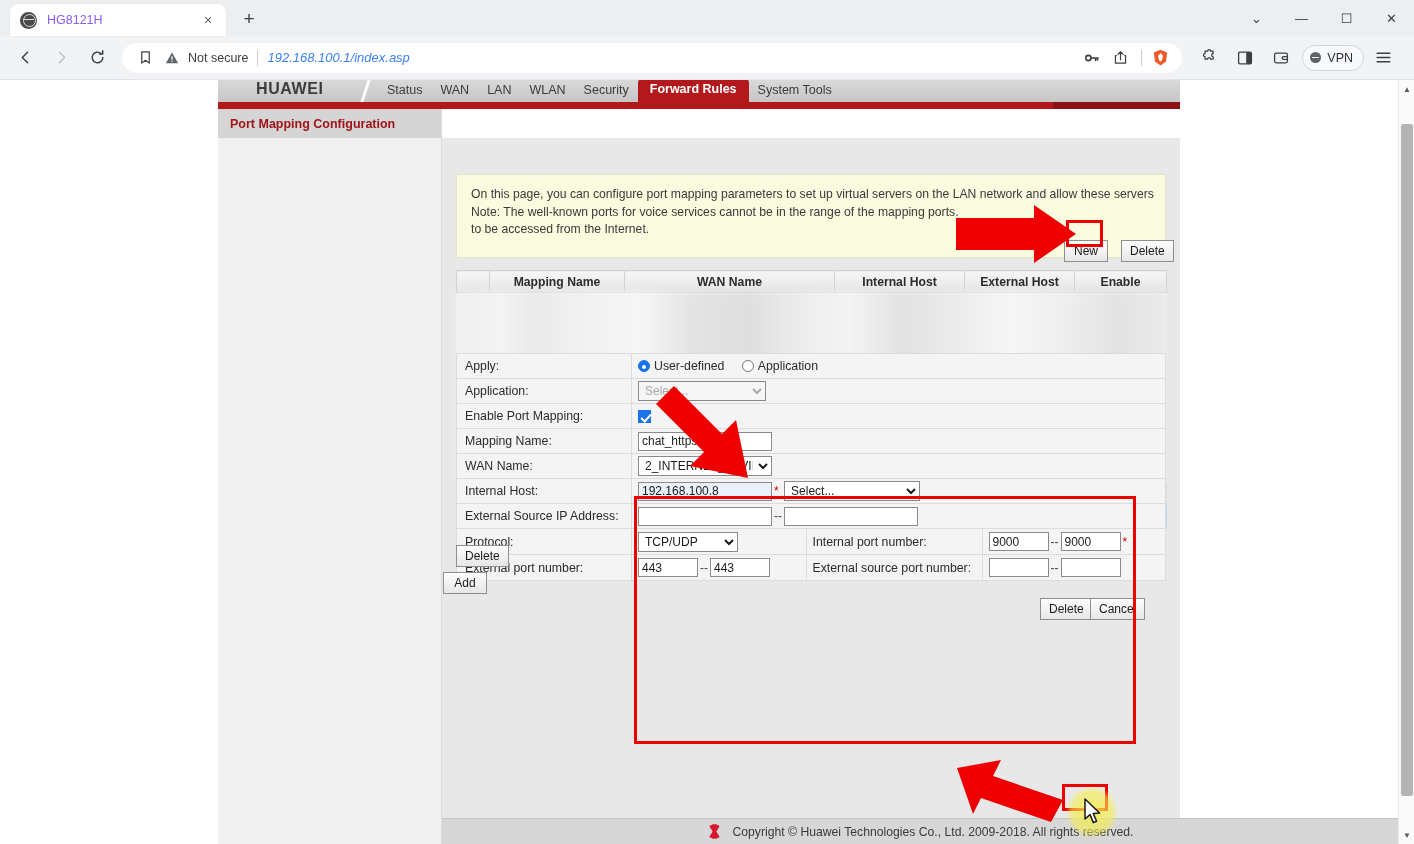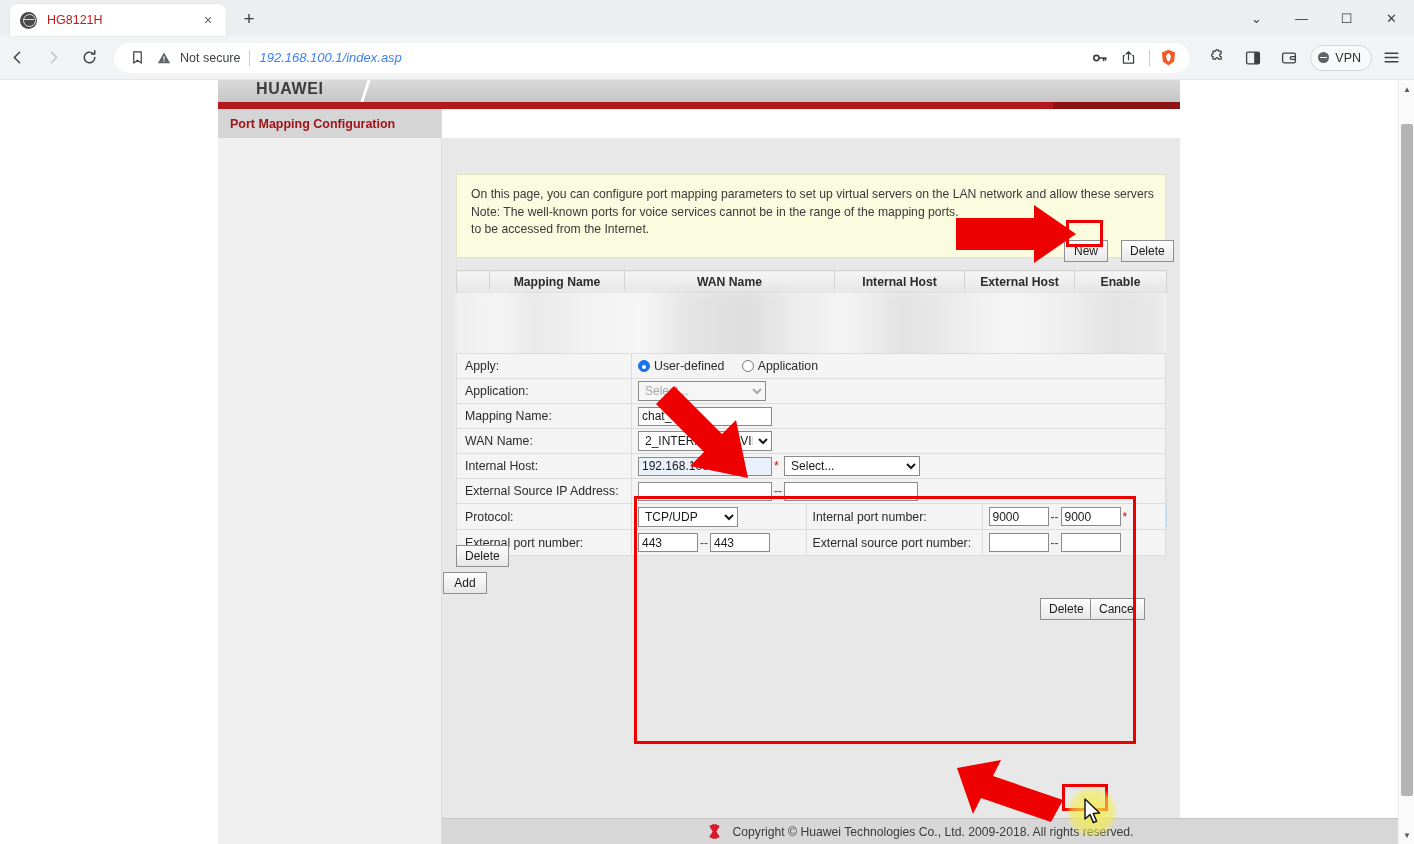--- a/index.html
+++ b/index.html
@@ -33,21 +33,21 @@
   .tab-favicon::before {
     content: ""; position: absolute; left: 3px; top: 2.5px;
     width: 11px; height: 11px; border-radius: 50%;
     border: 1.6px solid #d9dadb;
   }
   .tab-favicon::after {
     content: ""; position: absolute; left: 3px; top: 7px;
     width: 11px; height: 1.6px; background: #d9dadb;
   }
   .tab-title {
-    flex: 1 1 auto; font-size: 12.5px; color: #b91c1c;
+    flex: 1 1 auto; font-size: 12.5px; color: #8b5cf6;
     white-space: nowrap; overflow: hidden; text-overflow: ellipsis;
   }
   .tab-close {
     width: 20px; height: 20px; flex: 0 0 auto;
     display: flex; align-items: center; justify-content: center;
     color: #5f6368; font-size: 14px; line-height: 1;
   }
   .newtab {
     width: 30px; height: 30px; margin-left: 8px; margin-bottom: 2px;
     display: flex; align-items: center; justify-content: center;
@@ -58,21 +58,21 @@
     display: flex; align-items: center;
   }
   .winctl > div {
     width: 45px; height: 36px; display: flex;
     align-items: center; justify-content: center;
     color: #3c4043; font-size: 13px;
   }
 
   .toolbar {
     height: 44px; background: #f1f3f4;
-    display: flex; align-items: center; padding: 0 2px;
+    display: flex; align-items: center; padding: 0 10px;
     border-bottom: 1px solid #e2e4e7;
   }
   .tb-icon {
     width: 30px; height: 30px; margin-right: 6px;
     display: flex; align-items: center; justify-content: center;
     color: #3c4043; flex: 0 0 auto;
   }
   .tb-icon.dim { color: #bdc1c6; }
   .omnibox {
     flex: 1 1 auto; height: 30px; background: #ffffff;
@@ -434,20 +434,29 @@
         </svg>
     </div>
   </div>
 
   <div class="viewport">
     <div class="page">
 
       <div class="hw-head">
         <div class="hw-logo">HUAWEI</div>
         <div class="hw-slash"></div>
+        <div class="hw-nav">
+          <div class="nv">Status</div>
+          <div class="nv">WAN</div>
+          <div class="nv">LAN</div>
+          <div class="nv">WLAN</div>
+          <div class="nv">Security</div>
+          <div class="nv active">Forward Rules</div>
+          <div class="nv">System Tools</div>
+        </div>
       </div>
       <div class="hw-bar"></div>
       <div class="hw-bar2"></div>
 
       <div class="side">
         <div class="side-head">
           <span>Port Mapping Configuration</span>
         </div>
       </div>
 
@@ -527,20 +536,24 @@
               <span class="rad"></span><span class="radlbl">Application</span>
             </td>
           </tr>
           <tr>
             <td class="lbl">Application:</td>
             <td>
               <select class="sel dis" style="width:128px">
                 <option>Select...</option>
               </select>
             </td>
+          </tr>
+          <tr>
+            <td class="lbl">Enable Port Mapping:</td>
+            <td><span class="cbx"></span></td>
           </tr>
           <tr>
             <td class="lbl">Mapping Name:</td>
             <td>
               <input class="ti" style="width: 134px;" value="chat_https">
             </td>
           </tr>
           <tr>
             <td class="lbl">WAN Name:</td>
             <td>

